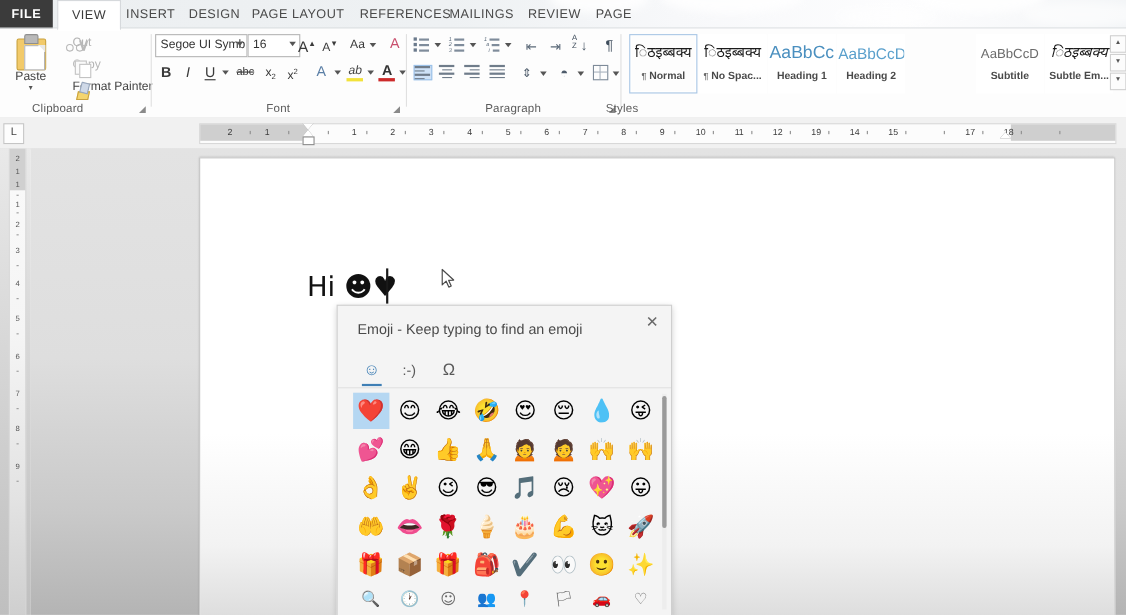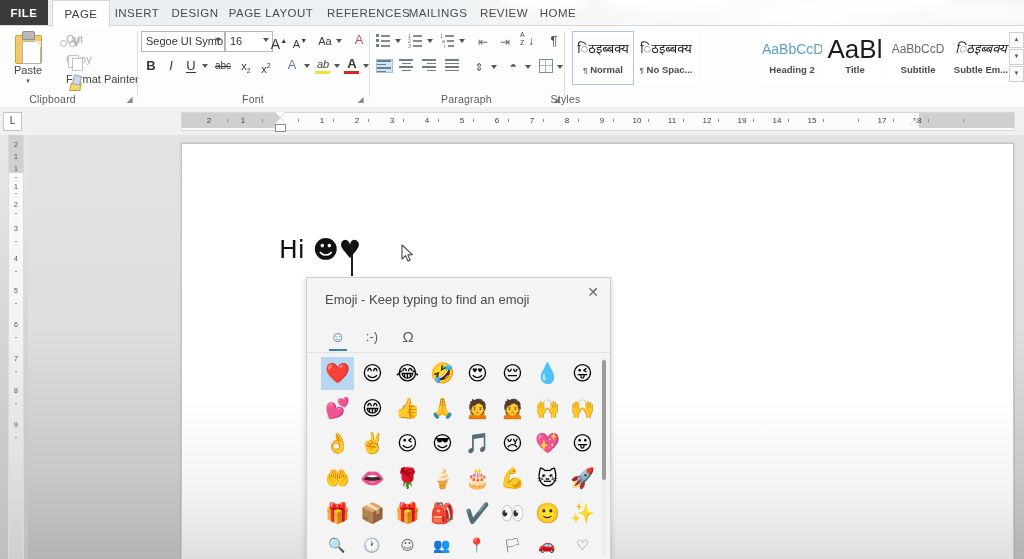--- a/index.html
+++ b/index.html
@@ -152,21 +152,21 @@
   .docarea{
     position:absolute;left:28px;top:135px;width:996px;height:424px;
     background:linear-gradient(to bottom,#e3e3e3 0%,#dedede 45%,#c9c9c9 78%,#b4b4b4 100%);
   }
   .page{
     position:absolute;left:153px;top:8px;width:831px;height:420px;background:#fff;
     border:1px solid #c4c4c4;box-shadow:0 0 2px rgba(0,0,0,.18);
   }
   .page-shade{position:absolute;left:0;bottom:0;width:100%;height:170px;background:linear-gradient(to bottom,rgba(255,255,255,0) 0%,rgba(232,232,232,.55) 60%,rgba(214,214,214,.85) 100%);pointer-events:none;}
   .doctext{
-    position:absolute;left:97px;top:92px;font-size:25px;color:#111;line-height:28px;white-space:nowrap;
+    position:absolute;left:97px;top:103px;font-size:25px;color:#111;line-height:28px;white-space:nowrap;
     font-family:"DejaVu Sans","Liberation Sans",sans-serif;
   }
   .caret{position:absolute;left:169px;top:100px;width:1.5px;height:32px;background:#1a1a1a;}
   .mousecur{position:absolute;left:401px;top:244px;width:13px;height:19px;}
 
   
   .emoji-panel{
     position:absolute;left:306px;top:277px;width:303px;height:282px;
     background:#f4f4f4;border:1px solid #cfcfcf;box-shadow:0 2px 6px rgba(0,0,0,.20);
   }
@@ -205,28 +205,28 @@
 <div id="app">
 
   <div class="tabstrip">
     <div class="cloud" style="left:500px;top:-14px;width:90px;height:26px;"></div>
     <div class="cloud" style="left:600px;top:-18px;width:130px;height:30px;"></div>
     <div class="cloud" style="left:830px;top:-16px;width:120px;height:28px;"></div>
     <div class="cloud" style="left:930px;top:2px;width:110px;height:22px;opacity:.55;"></div>
     <div class="cloud" style="left:760px;top:6px;width:90px;height:18px;opacity:.5;"></div>
 
     <div class="tab file" style="left:0;width:48px;">FILE</div>
-    <div class="tab active" style="left:52px;width:56px;">PAGE</div>
+    <div class="tab active" style="left:52px;width:56px;">VIEW</div>
     <div class="tab" style="left:110px;width:54px;">INSERT</div>
     <div class="tab" style="left:166px;width:58px;">DESIGN</div>
     <div class="tab" style="left:226px;width:90px;">PAGE LAYOUT</div>
     <div class="tab" style="left:327px;width:82px;">REFERENCES</div>
     <div class="tab" style="left:402px;width:72px;">MAILINGS</div>
     <div class="tab" style="left:476px;width:56px;">REVIEW</div>
-    <div class="tab" style="left:534px;width:48px;">HOME</div>
+    <div class="tab" style="left:534px;width:48px;">PAGE</div>
   </div>
 
   <div class="ribbon">
 
     <div class="grp" style="left:0;width:137px;">
       <div class="paste-btn">
         <div class="clip-ico">
           <div class="clip-body"></div>
           <div class="clip-clip"></div>
           <div class="clip-page"></div>
@@ -417,30 +417,30 @@
       </div>
 
       <div class="stylebox" style="left:70px;">
         <div class="st-prev" style="font-family:'DejaVu Sans',sans-serif;font-size:13px;color:#1b1b1b;">िठइब्बक्य</div>
         <div class="st-name">
           <span class="st-para">¶</span>
           <span>No Spac...</span>
         </div>
       </div>
 
+      <div class="stylebox" style="left:133px;">
+        <div class="st-prev" style="font-size:16px;color:#4a8fbf;">AaBbCc</div>
+        <div class="st-name">Heading 1</div>
+      </div>
 
       <div class="stylebox" style="left:196px;">
         <div class="st-prev" style="font-size:14px;color:#5aa0cc;">AaBbCcD</div>
         <div class="st-name">Heading 2</div>
       </div>
 
-      <div class="stylebox" style="left:259px;">
-        <div class="st-prev" style="font-size:26px;color:#1b1b1b;line-height:34px;">AaBl</div>
-        <div class="st-name">Title</div>
-      </div>
 
       <div class="stylebox" style="left:322px;">
         <div class="st-prev" style="font-size:12px;color:#6b6b6b;">AaBbCcD</div>
         <div class="st-name">Subtitle</div>
       </div>
 
       <div class="stylebox" style="left:385px;">
         <div class="st-prev" style="font-family:'DejaVu Sans',sans-serif;font-size:13px;font-style:italic;color:#1b1b1b;">िठइब्बक्य</div>
         <div class="st-name">Subtle Em...</div>
       </div>

